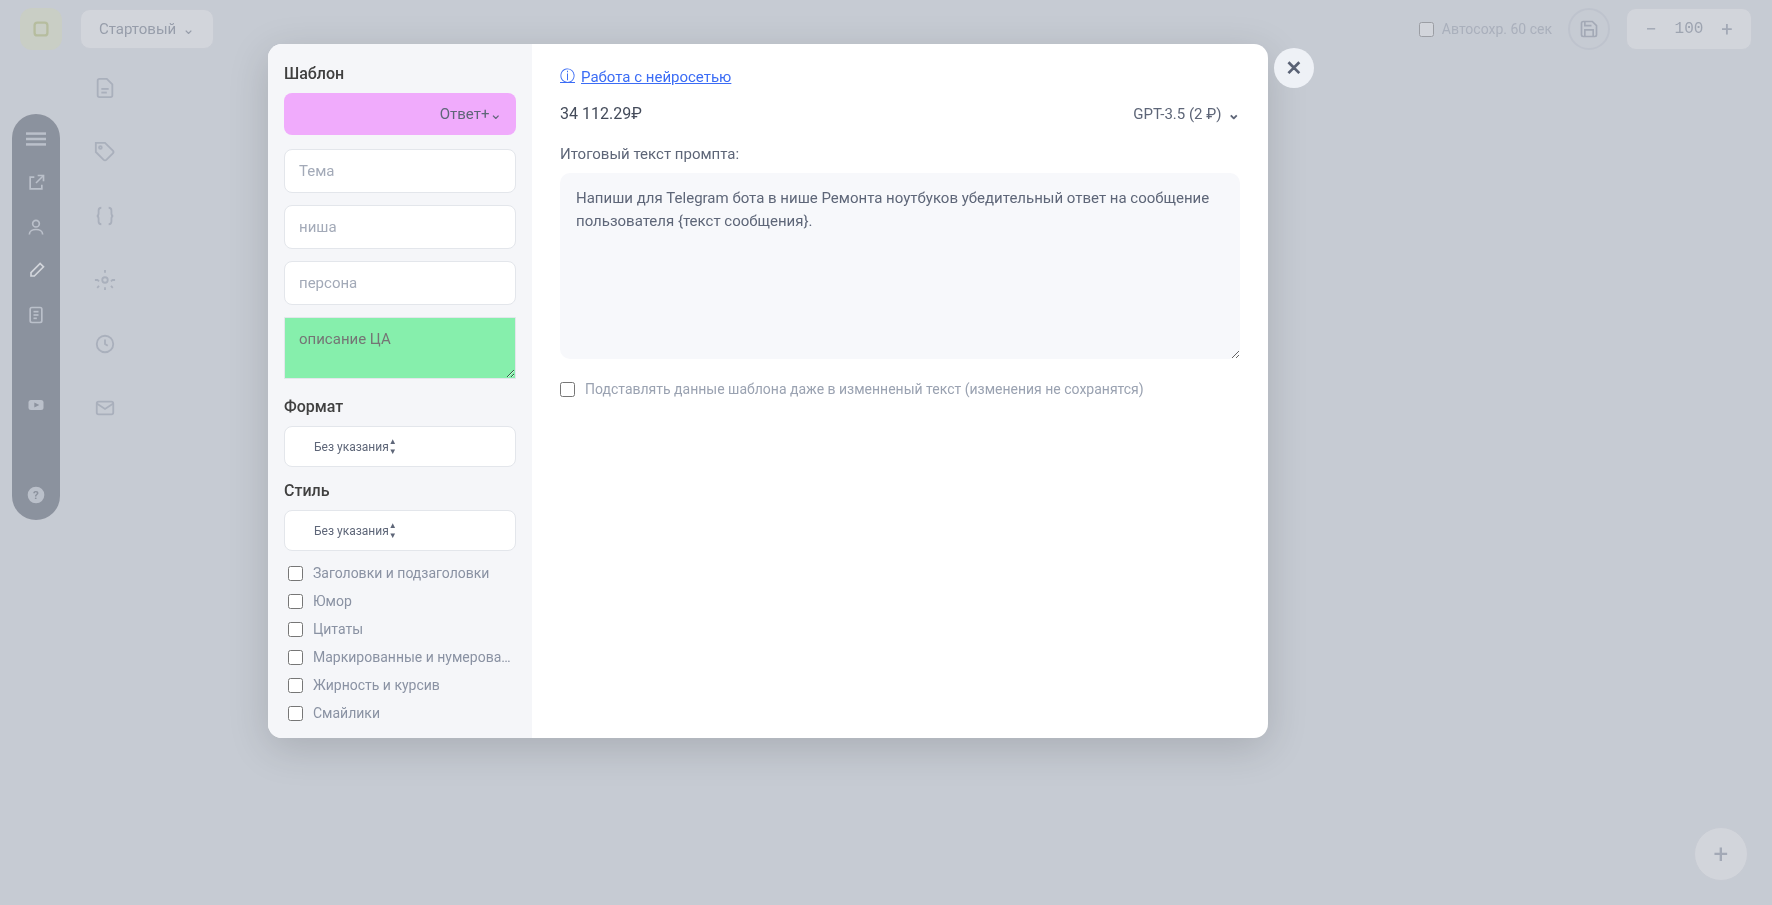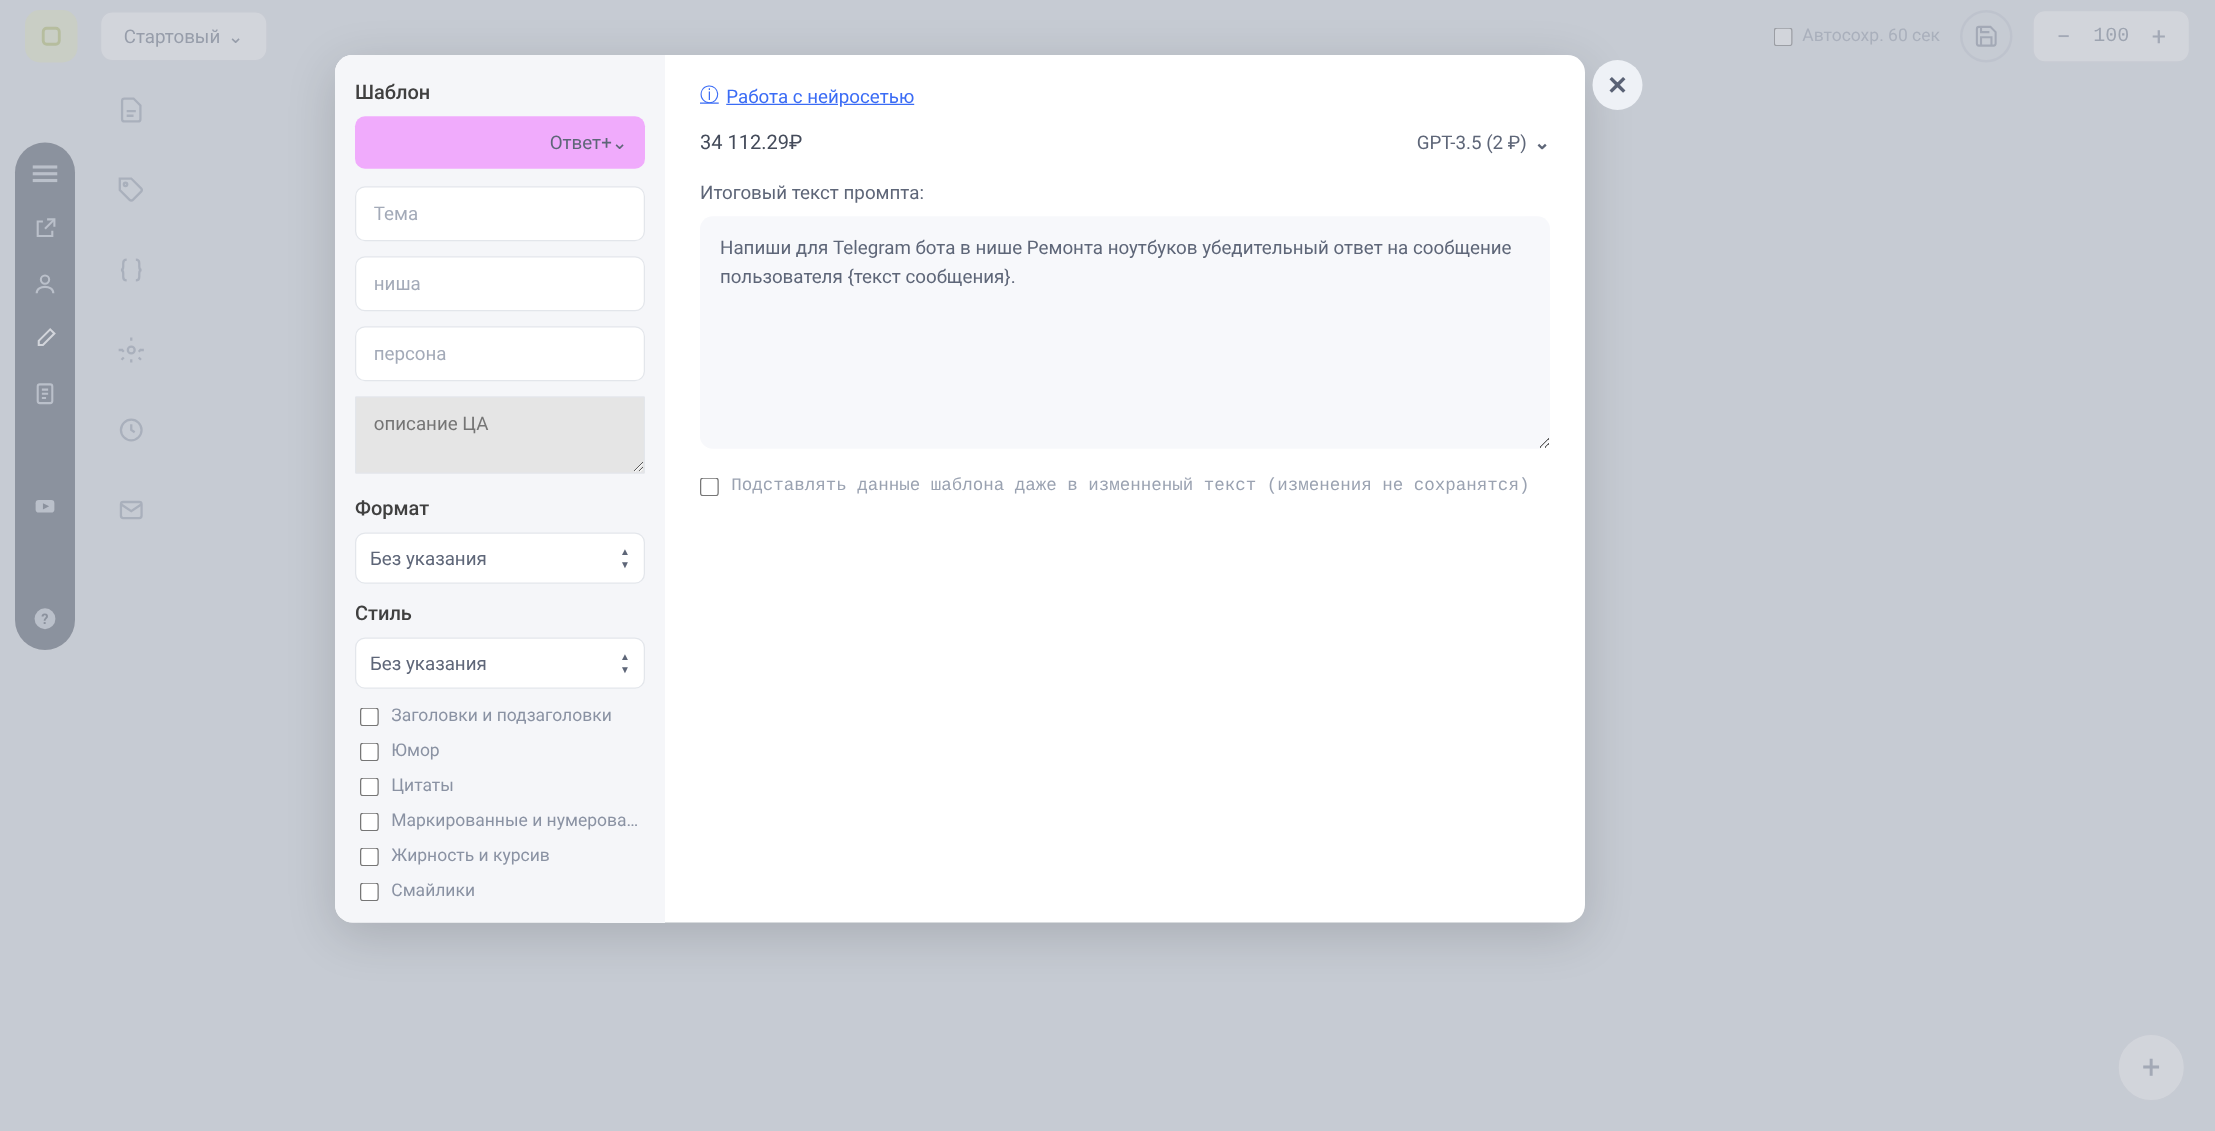--- a/index.html
+++ b/index.html
@@ -30,39 +30,39 @@
     .add-fab { position: absolute; right: 24px; bottom: 24px; width: 54px; height: 54px; border-radius: 50%; background: #fff; border: 1px solid #e3e6eb; display: flex; align-items: center; justify-content: center; font-size: 26px; color: #8a92a3; cursor: pointer; z-index: 3; }
     
     .modal { position: absolute; left: 268px; top: 44px; width: 1000px; height: 694px; background: #fff; border-radius: 14px; z-index: 10; display: flex; box-shadow: 0 10px 40px rgba(0,0,0,0.15); }
     .modal-close { position: absolute; right: -46px; top: 4px; width: 40px; height: 40px; border-radius: 50%; background: #eef1f6; border: none; display: flex; align-items: center; justify-content: center; cursor: pointer; font-size: 20px; color: #5a6275; font-weight: bold; }
     
     .modal-left { width: 264px; background: #f5f6f9; border-radius: 14px 0 0 14px; padding: 20px 16px; overflow-y: auto; }
     .ml-label { font-size: 16px; color: #404040; margin-bottom: 10px; font-weight: 500; }
     .ml-select { width: 100%; background: #f0abfc; border: none; border-radius: 8px; padding: 12px 14px; font-size: 15px; color: #5e6678; display: flex; justify-content: flex-end; align-items: center; cursor: pointer; margin-bottom: 14px; }
     .ml-input { width: 100%; background: #fff; border: 1px solid #e3e6eb; border-radius: 8px; padding: 12px 14px; font-size: 15px; color: #5e6678; margin-bottom: 12px; }
     .ml-input::placeholder { color: #a3aab8; }
-    .ml-textarea { width: 100%; background: #e5e5e5; border: 1px solid #e3e6eb; border-radius: 1px; padding: 12px 14px; font-size: 15px; color: #5e6678; margin-bottom: 14px; resize: both; min-height: 58px; }
-    .ml-select2 { width: 100%; background: #fff; border: 1px solid #e3e6eb; border-radius: 8px; padding: 10px 11px; font-size: 15px; color: #5e6678; display: flex; justify-content: space-between; align-items: center; cursor: pointer; margin-bottom: 14px; }
+    .ml-textarea { width: 100%; background: #86efac; border: 1px solid #e3e6eb; border-radius: 1px; padding: 12px 14px; font-size: 15px; color: #5e6678; margin-bottom: 14px; resize: both; min-height: 58px; }
+    .ml-select2 { width: 100%; background: #fff; border: 1px solid #e3e6eb; border-radius: 8px; padding: 10px 29px; font-size: 12px; color: #5e6678; display: flex; align-items: center; cursor: pointer; margin-bottom: 14px; }
     .ml-check { display: flex; align-items: center; gap: 10px; margin-bottom: 12px; padding-left: 4px; }
     .ml-check input { width: 15px; height: 15px; }
     .ml-check label { font-size: 14px; color: #8a92a3; white-space: nowrap; overflow: hidden; text-overflow: ellipsis; max-width: 200px; }
     
     .modal-right { flex: 1; padding: 22px 28px; }
     .mr-link { color: #3b6cf5; font-size: 15px; text-decoration: underline; display: inline-flex; align-items: center; gap: 6px; margin-bottom: 18px; cursor: pointer; }
     .mr-row { display: flex; align-items: center; justify-content: space-between; margin-bottom: 22px; }
     .mr-balance { font-size: 16px; color: #444b5a; }
     .mr-model { font-size: 15px; color: #5e6678; cursor: pointer; display: flex; align-items: center; gap: 6px; margin-left: 44px; }
     .mr-right-group { display: flex; align-items: center; gap: 14px; }
     .mr-prompt-toggle { display: flex; align-items: center; gap: 6px; color: #5e6678; font-size: 15px; cursor: pointer; }
     .mr-run-btn { background: #4663e6; color: #fff; border: none; border-radius: 8px; padding: 10px 18px; font-size: 15px; display: flex; align-items: center; gap: 8px; cursor: pointer; }
     .mr-label { font-size: 15px; color: #5e6678; margin-bottom: 10px; }
     .mr-textarea { width: 100%; min-height: 186px; background: #f7f8fb; border: none; border-radius: 10px; padding: 14px 16px; font-size: 15px; color: #5e6678; resize: both; line-height: 1.5; }
     .mr-bottom-check { display: flex; align-items: center; gap: 10px; margin-top: 18px; }
     .mr-bottom-check input { width: 15px; height: 15px; }
-    .mr-bottom-check label { font-size: 14px; color: #9aa2b1; font-family: Liberation Mono, monospace; }
+    .mr-bottom-check label { font-size: 14px; color: #9aa2b1; }
     
     .sort-icon { display: inline-flex; flex-direction: column; gap: 1px; }
     .sort-icon::before { content: "▲"; font-size: 8px; color: #5e6678; }
     .sort-icon::after { content: "▼"; font-size: 8px; color: #5e6678; }
   </style>
 </head>
 <body>
 
 <div class="top-bar">
   <div class="logo-badge">

